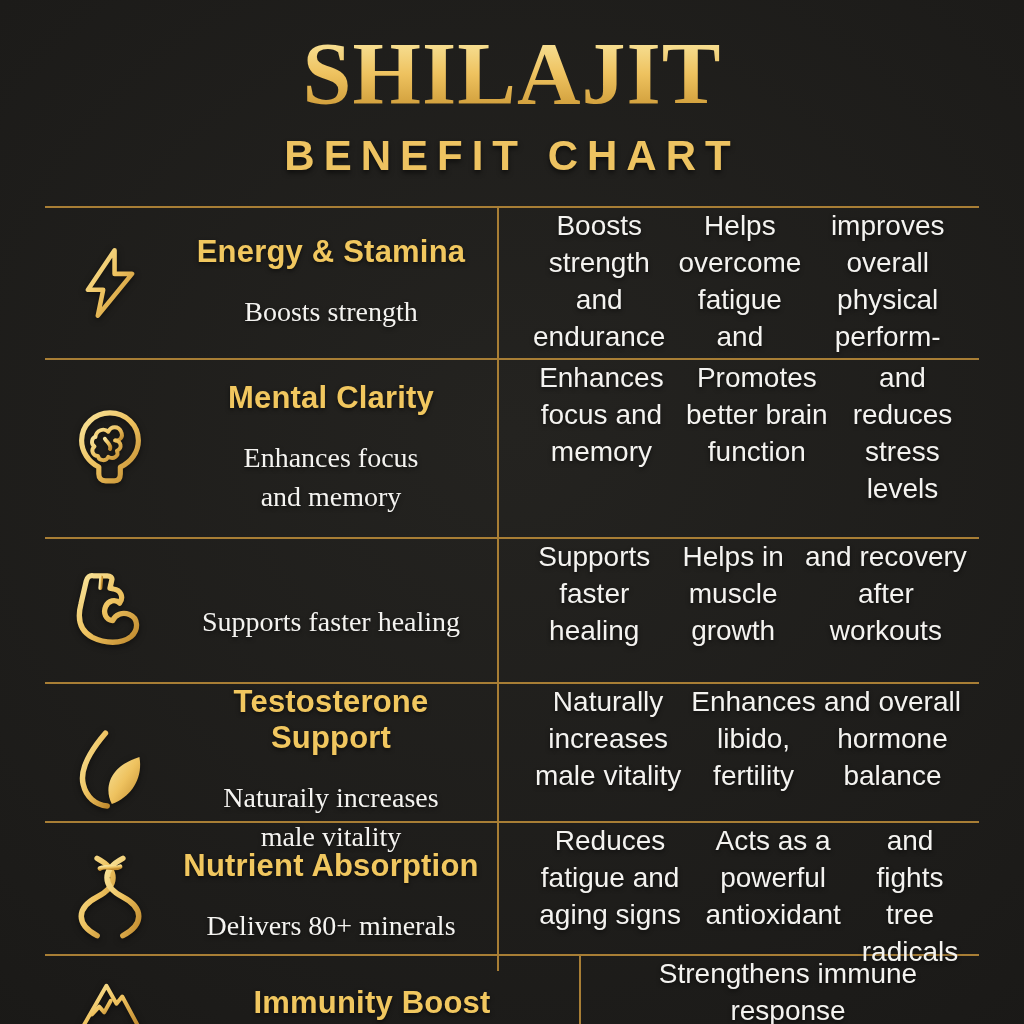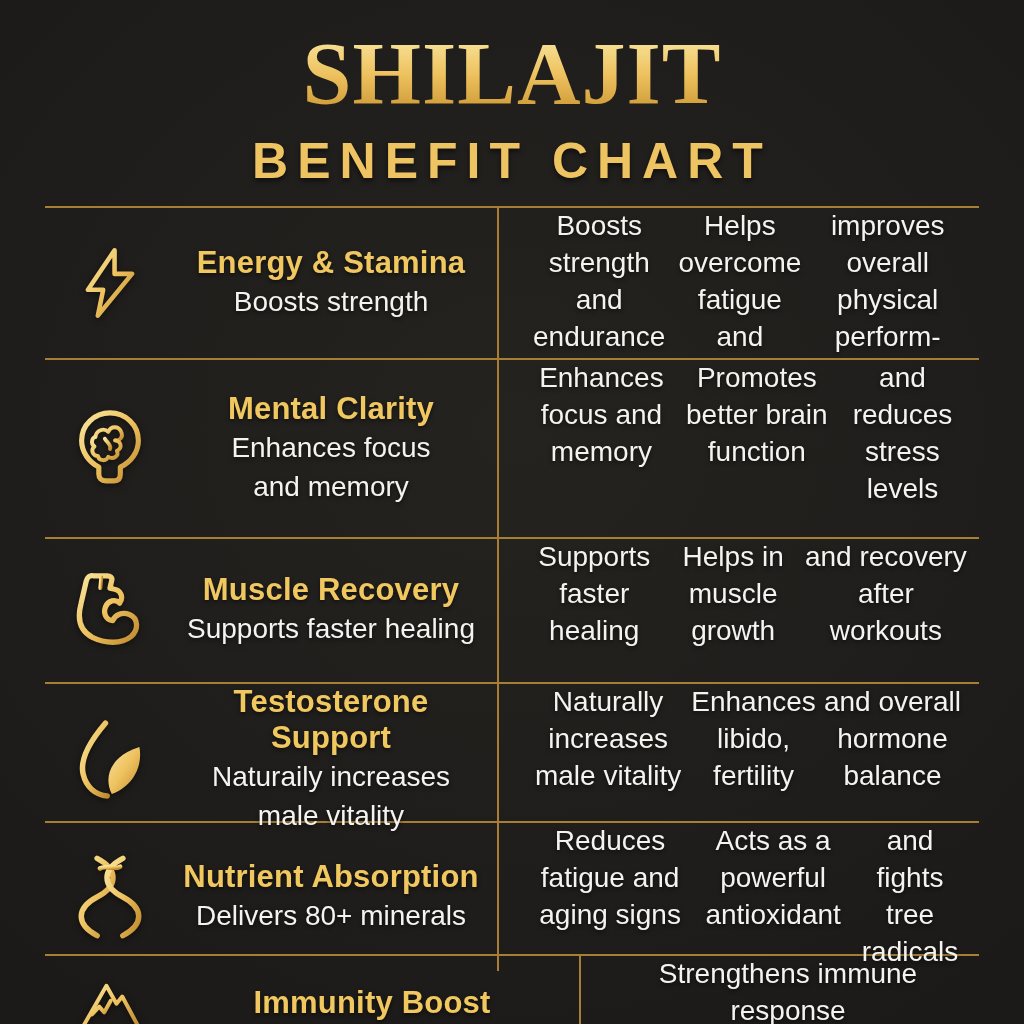--- a/index.html
+++ b/index.html
@@ -33,21 +33,21 @@
     .app-title{
       background:linear-gradient(180deg,#f8e49c 8%,#eec25f 50%,#c6922f 100%);
       -webkit-background-clip:text;
       background-clip:text;
       -webkit-text-fill-color:transparent;
       text-shadow:none;
     }
   }
   .app-subtitle{
     margin:14px 0 0 0;
-    font-size:50px;
+    font-size:42px;
     font-weight:bold;
     letter-spacing:9px;
     color:#eec361;
     text-shadow:0 3px 5px rgba(0,0,0,.55);
   }
   
   .benefits-table{
     margin:0 45px;
     width:934px;
     text-align:center;
@@ -71,25 +71,26 @@
   }
   .left-cell{padding-right:10px;}
   .row-title{
     font-size:31px;
     font-weight:bold;
     letter-spacing:.2px;
     color:#f1c75f;
     text-shadow:0 2px 4px rgba(0,0,0,.55);
   }
   .row-sub{
-    margin-top:2px;
+    margin-top:23px;
     font-size:28px;
     line-height:1.38;
     color:#f4f3f0;
     text-shadow:0 2px 4px rgba(0,0,0,.55);
+    font-family:Liberation Serif, serif;
   }
   .right-cell{
     height:100%;
     box-sizing:border-box;
     border-left:2px solid #a87e35;
     padding:0 10px 0 26px;
     display:flex;
     flex-direction:row;
     justify-content:center;
   }
@@ -167,21 +168,20 @@
     </div>
 
     <div class="row r3">
       <div class="icon-cell">
         <svg class="icon" width="88" height="88" viewBox="0 0 100 100" fill="none" stroke="url(#gg)" stroke-width="6" stroke-linejoin="round" stroke-linecap="round">
           <path d="M31 10 C27 9 24 12 23 16 L17 42 C12 61 17 73 30 80 C44 87 63 88 74 79 C83 71 82 58 72 54 C64 51 56 54 53 61 C45 60 42 52 45 45 C48 38 56 36 61 41 C66 34 62 26 54 25 L50 24 L52 15 C53 12 50 10 47 10 Z"></path>
           <path stroke-width="4.5" d="M40 12 L39 24"></path>
         </svg>
       </div>
       <div class="left-cell">
-        <div class="row-title">Muscle Recovery</div>
         <div class="row-sub">
           <div>Supports faster healing</div>
         </div>
       </div>
       <div class="right-cell">
         <div class="detail-line">Supports faster healing</div>
         <div class="detail-line">Helps in muscle growth</div>
         <div class="detail-line">and recovery after workouts</div>
       </div>
     </div>

